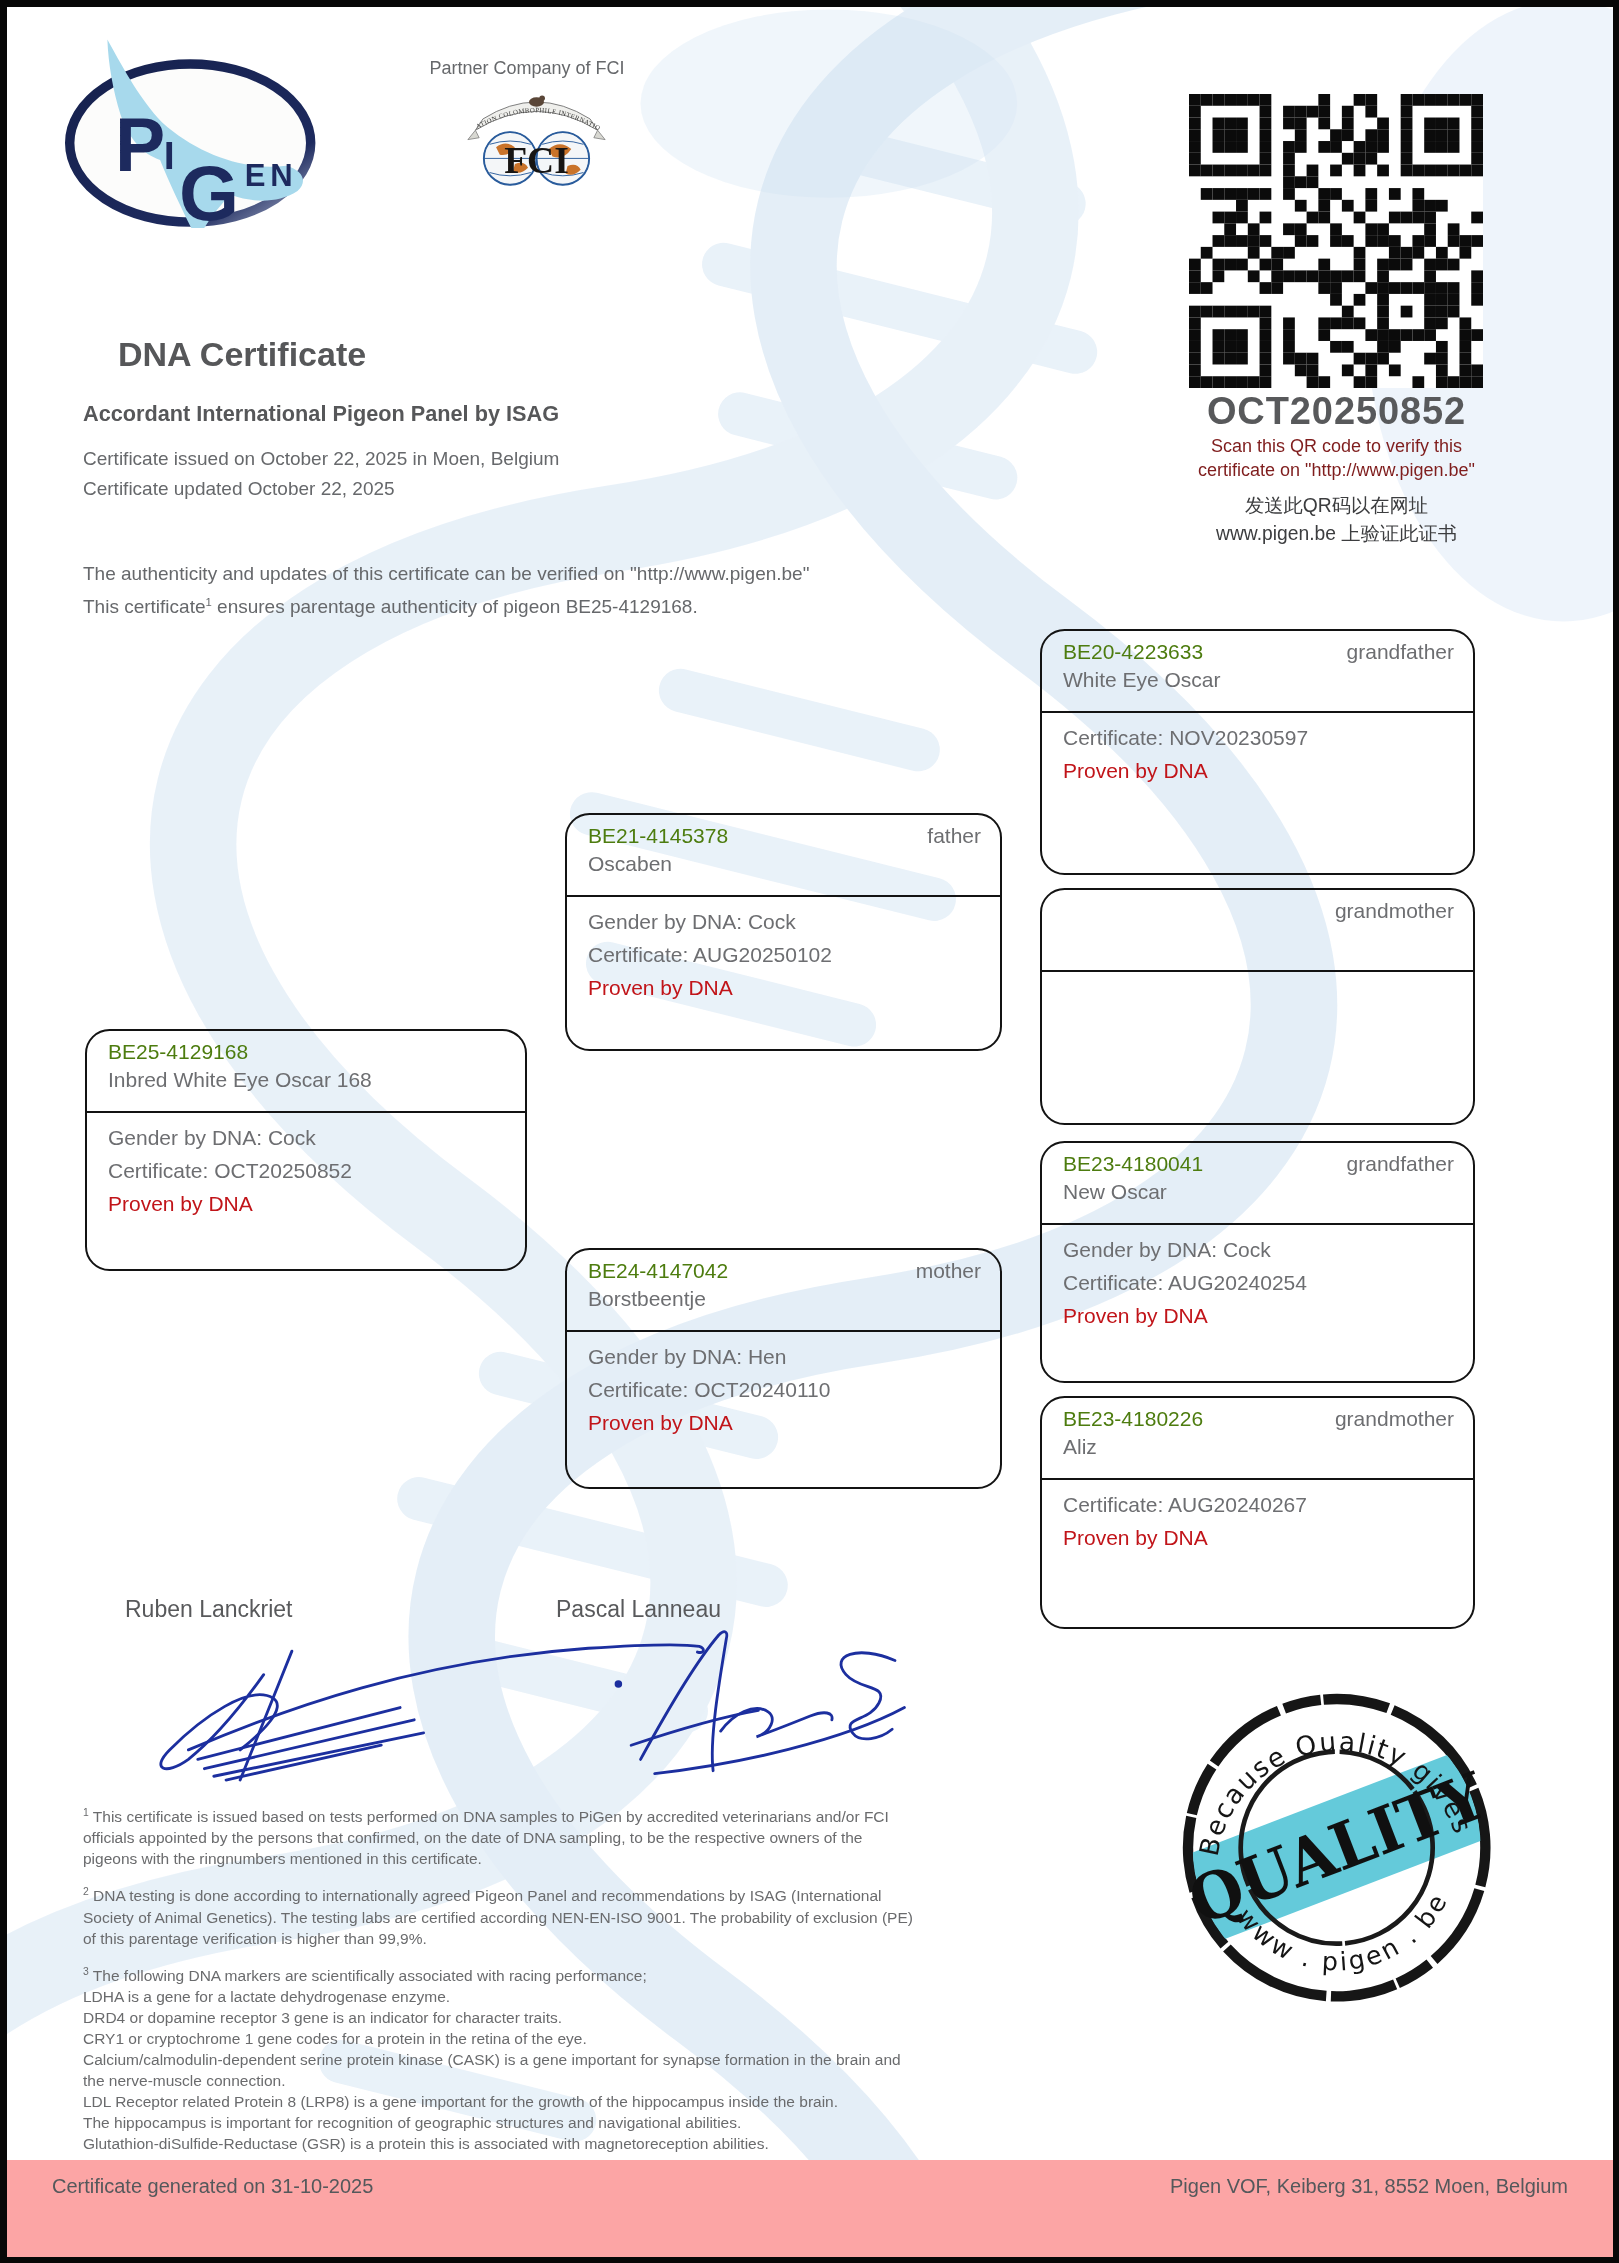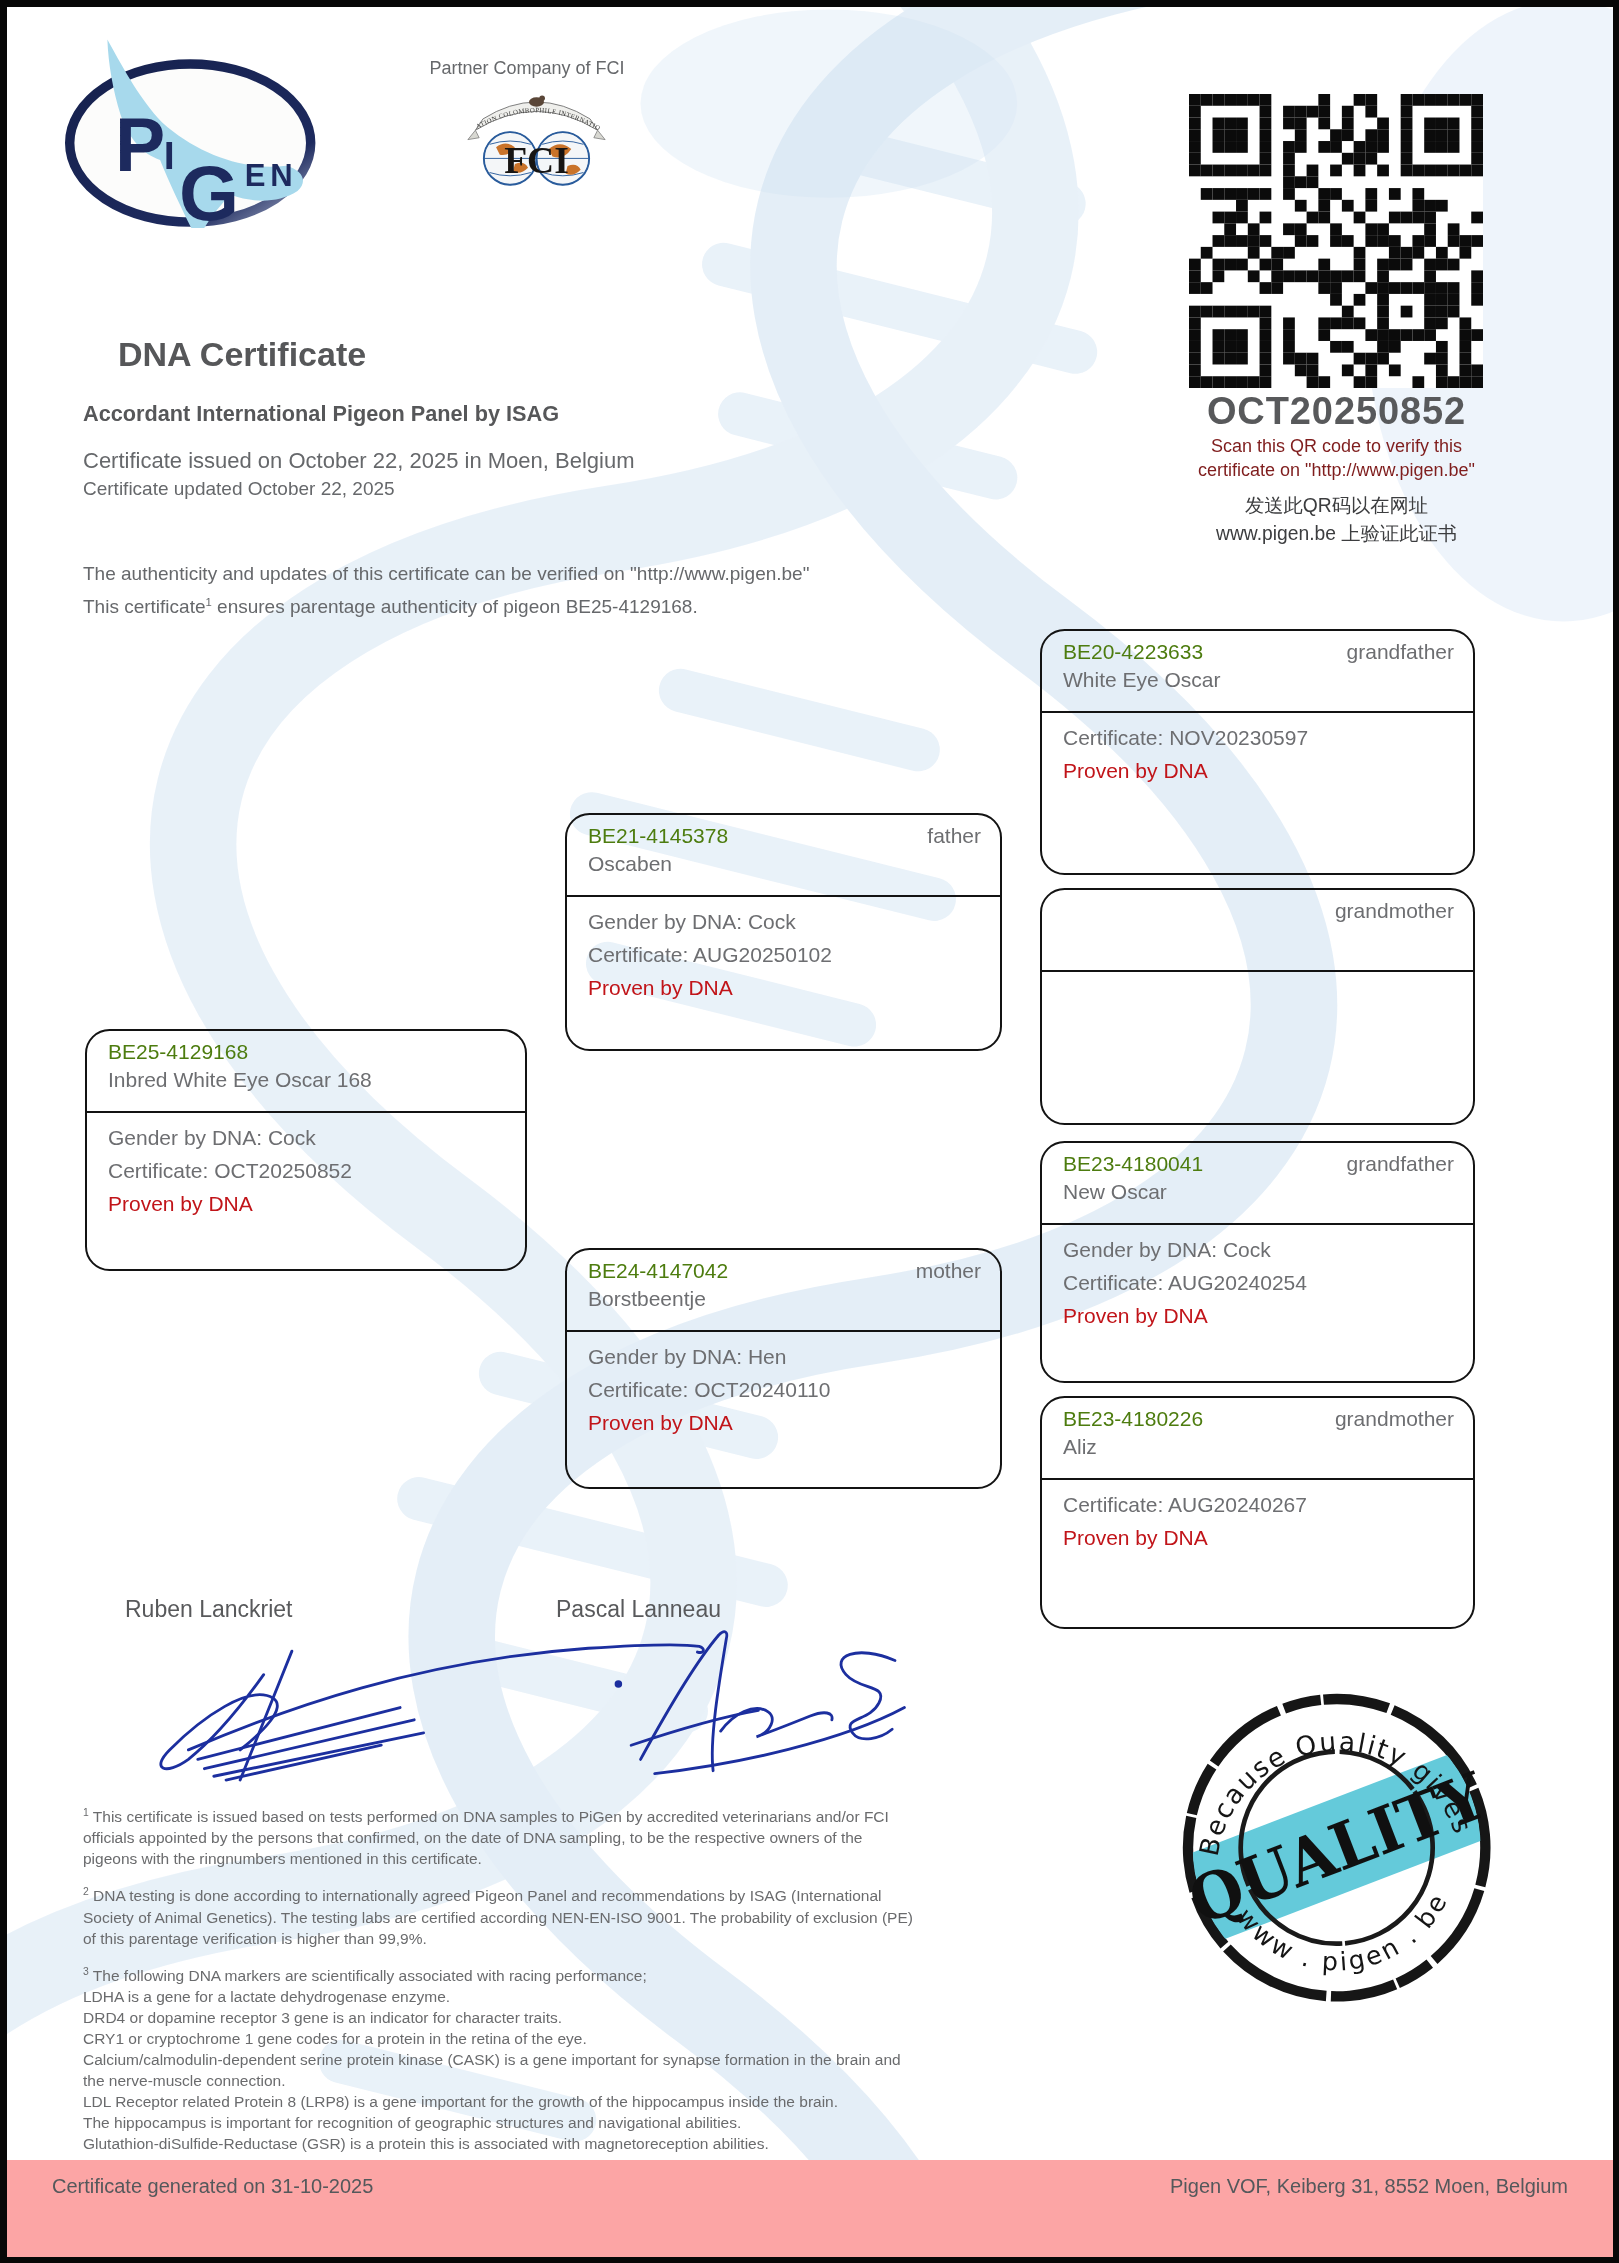--- a/index.html
+++ b/index.html
@@ -12,21 +12,21 @@
   .wm{position:absolute;inset:0;z-index:0;}
   .z1{z-index:1;}
   
   .partner{left:367px;top:58px;width:320px;text-align:center;font-size:18px;color:#66686b;}
   .qr-id{left:1166px;top:390px;width:341px;text-align:center;font-size:38px;font-weight:bold;color:#58595b;letter-spacing:0.9px;}
   .qr-scan{left:1166px;top:435px;width:341px;text-align:center;font-size:18px;line-height:23.5px;color:#7f1d1d;}
   .qr-cn{left:1166px;top:492px;width:341px;text-align:center;font-size:19.3px;line-height:28px;color:#3c3d3f;}
   
   .h1{left:83px;top:335px;font-size:34px;font-weight:bold;color:#565759;margin-left:35px;}
   .h2{left:83px;top:401px;font-size:21.7px;font-weight:bold;color:#565759;}
-  .meta1{left:83px;top:448px;font-size:22px;color:#66686b;}
+  .meta1{left:83px;top:448px;font-size:19px;color:#66686b;}
   .meta2{left:83px;top:478px;font-size:19px;color:#66686b;}
   .verify{left:83px;top:559px;width:847px;font-size:19px;line-height:29px;color:#66686b;}
   .verify sup{font-size:11.3px;}
   
   .pbox{position:absolute;border:2.8px solid #131313;border-radius:24.5px;z-index:2;}
   .pbox .hdr{position:relative;height:71px;padding:8.5px 19px 0 21px;border-bottom:2.8px solid #131313;}
   .pbox .ring{font-size:21px;color:#4d7c0f;}
   .pbox .rel{position:absolute;right:19px;top:8.5px;font-size:21px;color:#6d6e71;}
   .pbox .name{font-size:21px;color:#6d6e71;margin-top:4.7px;}
   .pbox .body{padding:8.5px 19px 0 21px;font-size:21px;line-height:33px;color:#6d6e71;}

